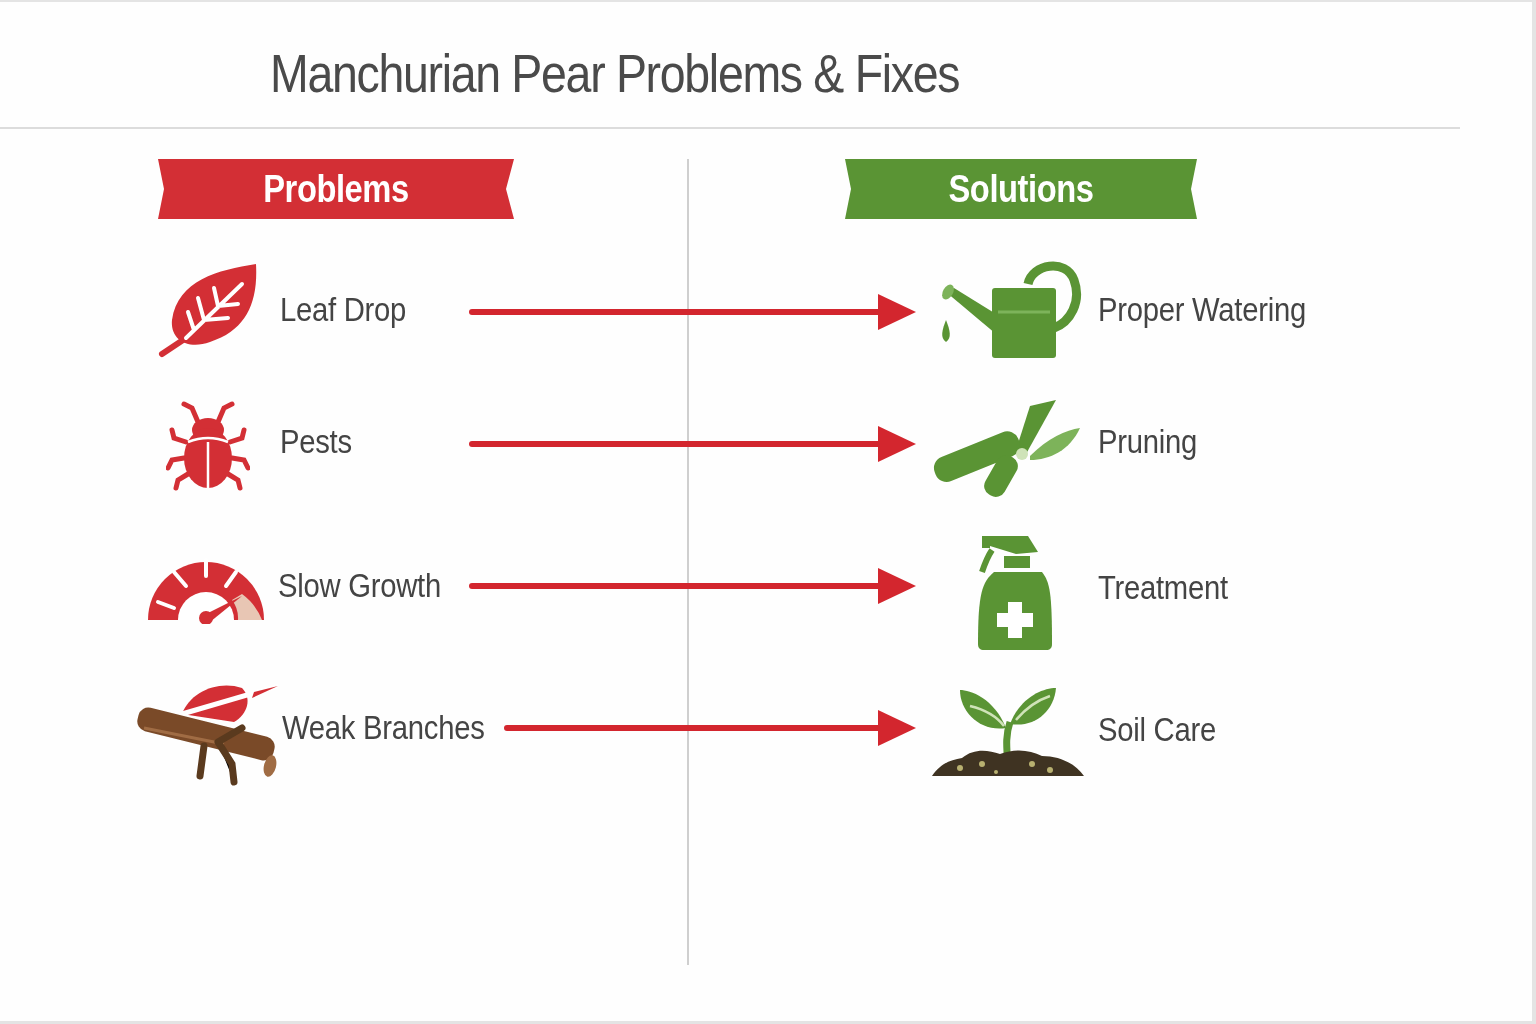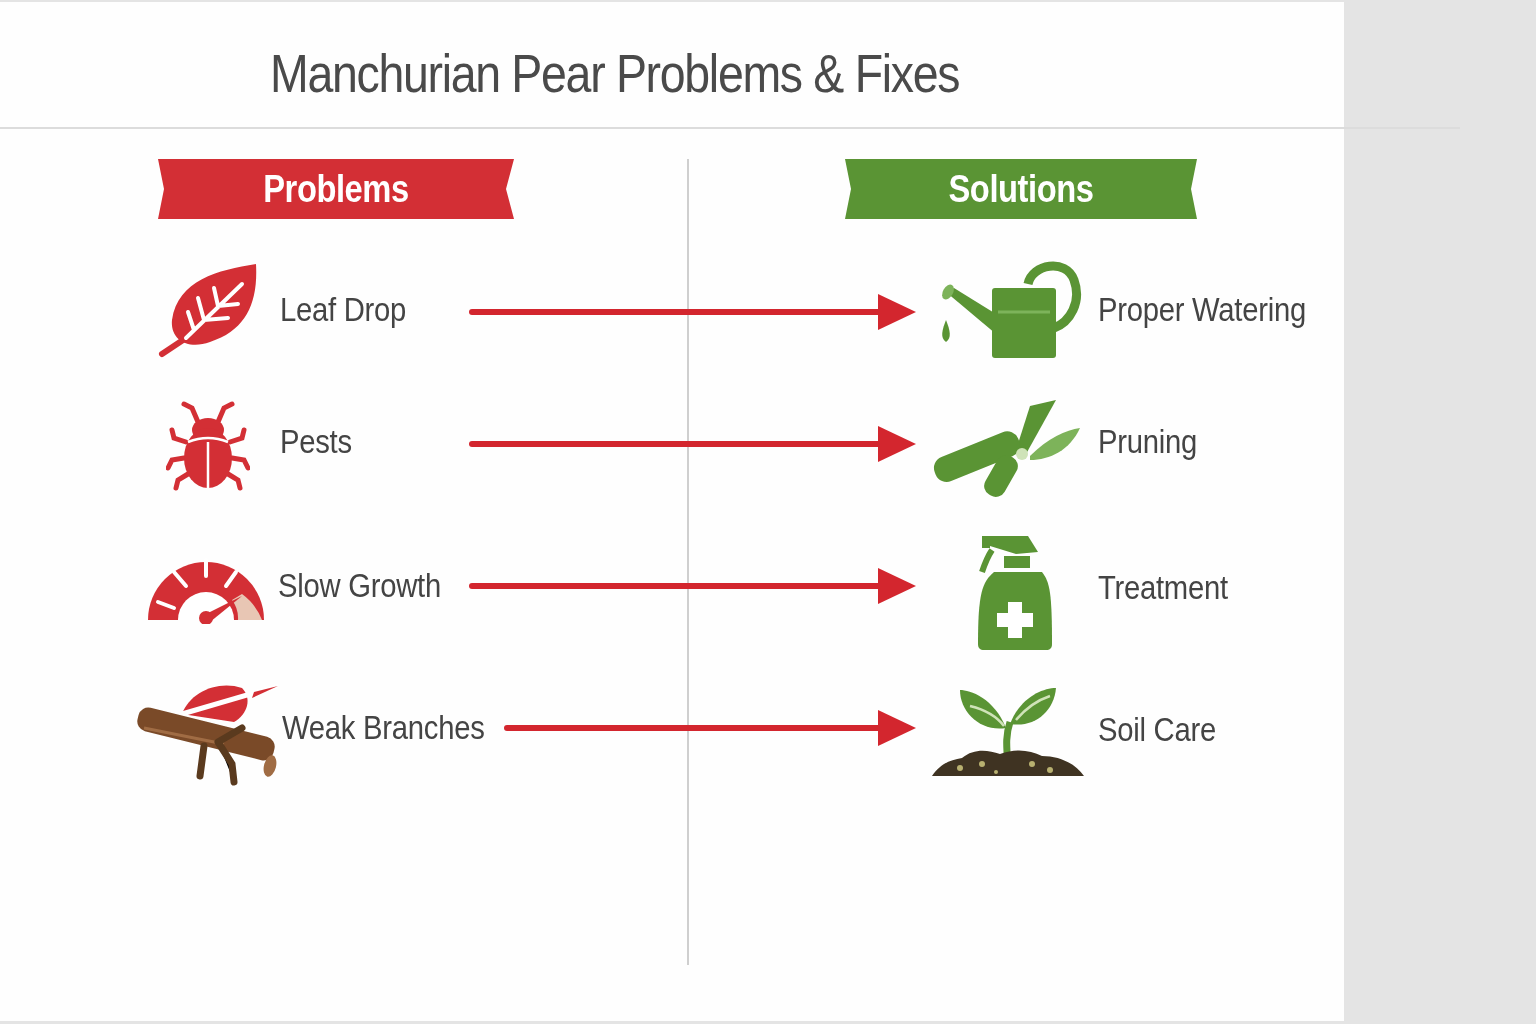--- a/index.html
+++ b/index.html
@@ -2,21 +2,21 @@
 <html><head>
 <meta charset="utf-8">
 <style>
   html, body { margin: 0; padding: 0; }
   body {
     width: 1536px; height: 1024px; background: #e4e4e4;
     position: relative; overflow: hidden;
     font-family: "Liberation Sans", "DejaVu Sans", sans-serif;
   }
   .canvas {
-    position: absolute; left: 0; top: 2px; width: 1344px; height: 1019px;
+    position: absolute; left: 0; top: 2px; width: 1532px; height: 1019px;
     background: #fefefe;
   }
   .title {
     position: absolute; left: 270px; top: 40px; width: 800px;
     font-size: 54px; color: #4a4a4a; letter-spacing: -1.5px;
     transform: scaleX(0.86); transform-origin: left top;
     white-space: nowrap; font-weight: 500;
   }
   .title-rule {
     position: absolute; left: 0; top: 125px; width: 1460px; height: 2px; background: #dcdcdc;

